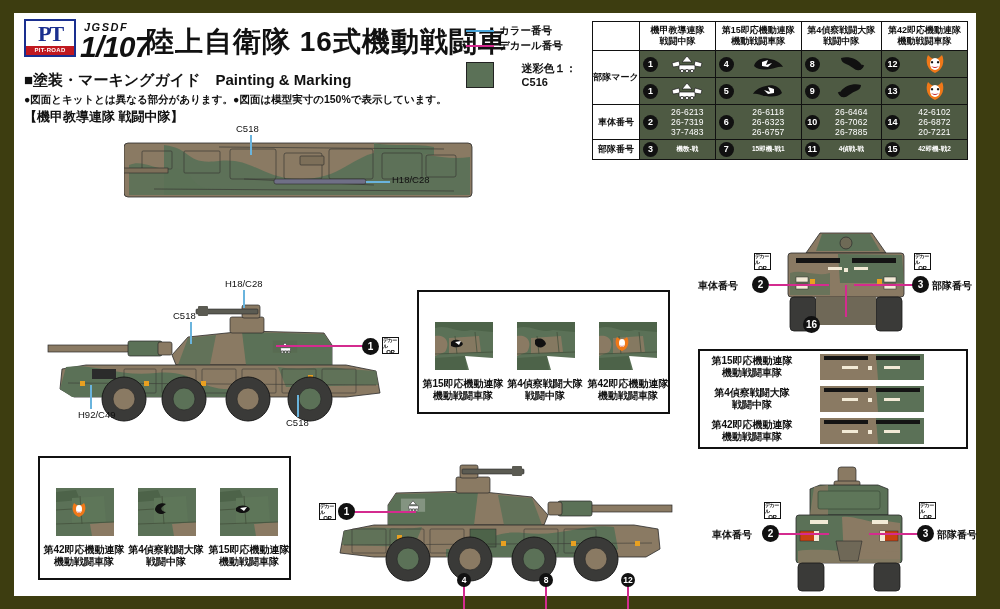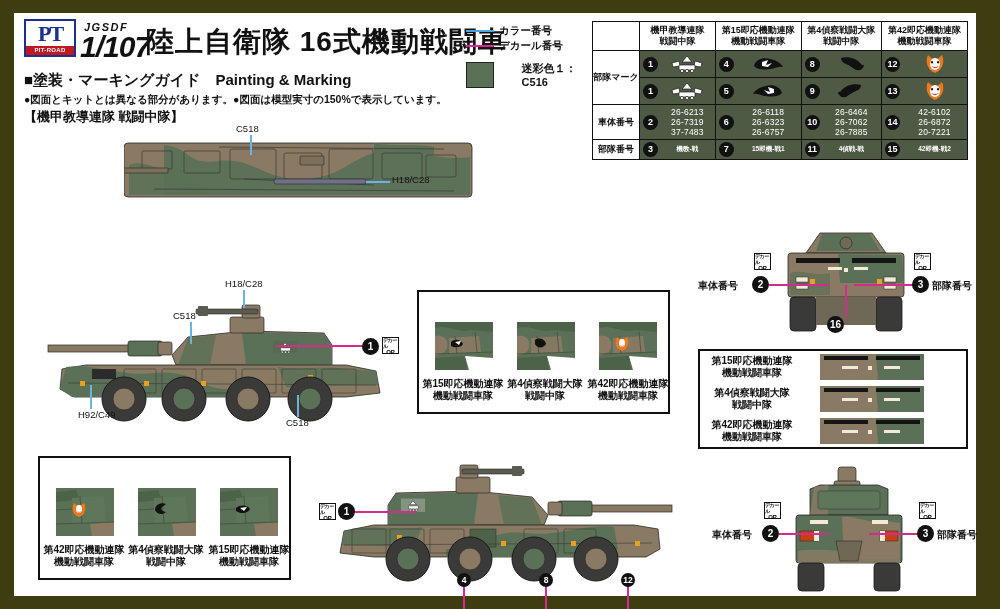--- a/index.html
+++ b/index.html
@@ -625,21 +625,21 @@
   </div>
   <div class="lead" style="left:755px; top:271px; width:60px; height:2px;"></div>
   <div class="lead" style="left:840px; top:271px; width:60px; height:2px;"></div>
   <div class="call" style="left:898px; top:263px;">3</div>
   <div class="tag" style="left:900px; top:240px;">
     <div class="tag-top">デカール</div>
     <div class="tag-bot">OP</div>
   </div>
   <div class="lbl" style="left:918px; top:266px;">部隊番号</div>
   <div class="lead v" style="left:831px; top:272px; width:2px; height:32px;"></div>
-  <div class="call" style="left:813px; top:303px;">16</div>
+  <div class="call" style="left:789px; top:303px;">16</div>
 
   <div class="panel" style="left:684px; top:336px; width:270px; height:100px;">
 
     <div class="cap" style="position:absolute; left:4px; top:4px; width:96px; white-space:pre-line;">第15即応機動連隊
 機動戦闘車隊</div>
     <div style="position:absolute; left:120px; top:3px; width:104px; height:26px; overflow:hidden;">
       <svg width="104" height="26" viewBox="0 0 104 26">
         <rect width="104" height="26" fill="#8a7a63"></rect>
         <path d="M56 0 L104 0 L104 26 L58 26 Z" fill="#5b7157"></path>
         <rect x="4" y="2" width="44" height="4" fill="#141414"></rect>

